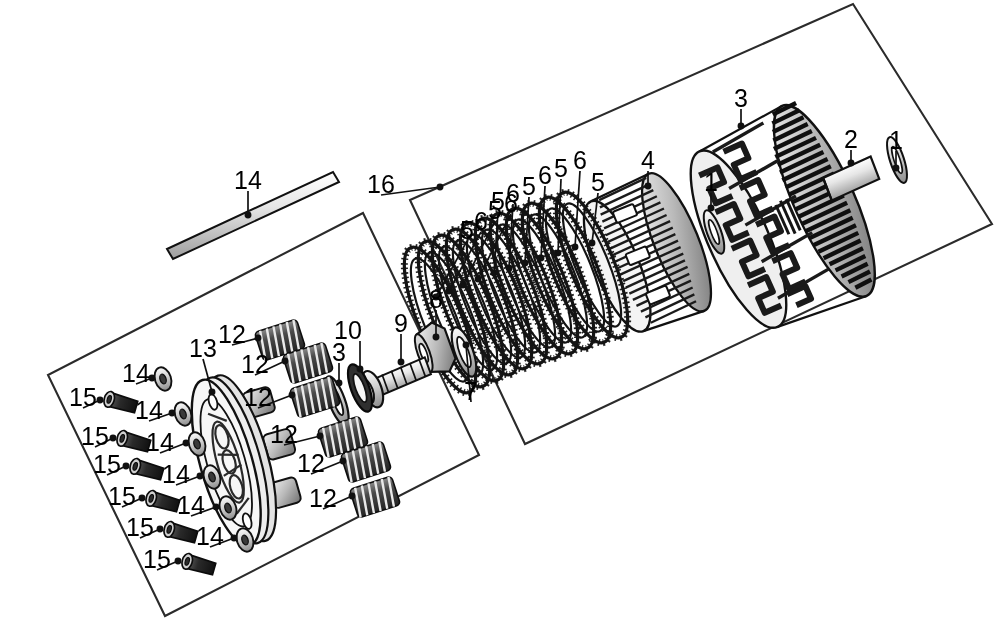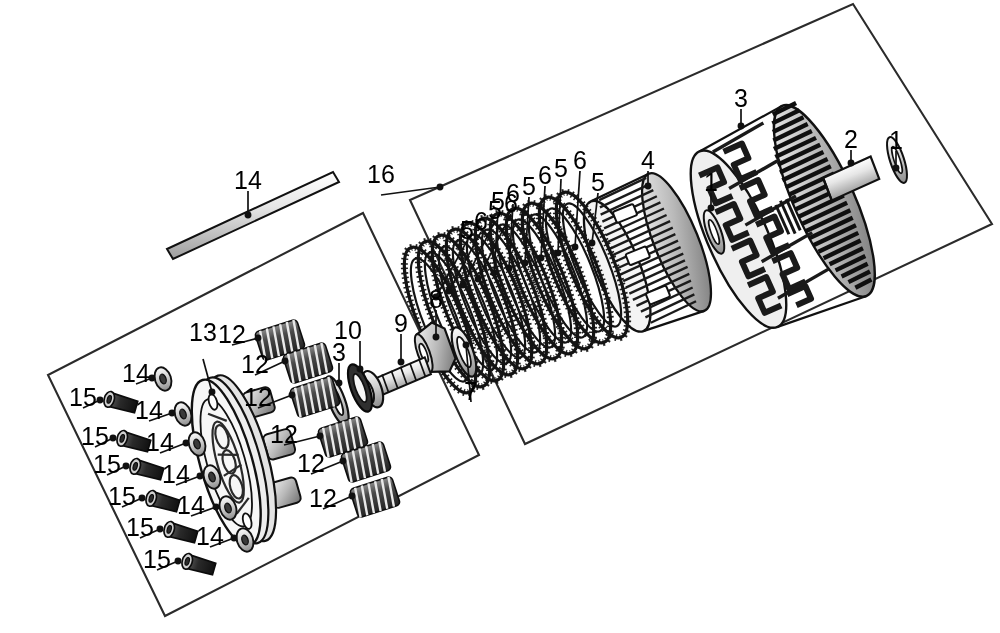--- a/index.html
+++ b/index.html
@@ -559,30 +559,30 @@
       <div class="lbl" style="left: 436px; top: 299px;">8</div>
       <div class="lbl" style="left: 401px; top: 323px;">9</div>
       <div class="lbl" style="left: 348px; top: 330px;">10</div>
       <div class="lbl" style="left: 339px; top: 352px;">3</div>
       <div class="lbl" style="left: 232px; top: 334px;">12</div>
       <div class="lbl" style="left: 255px; top: 364px;">12</div>
       <div class="lbl" style="left: 258px; top: 397px;">12</div>
       <div class="lbl" style="left: 284px; top: 434px;">12</div>
       <div class="lbl" style="left: 311px; top: 463px;">12</div>
       <div class="lbl" style="left: 323px; top: 498px;">12</div>
-      <div class="lbl" style="left: 203px; top: 332px; text-align: right;">13</div>
+      <div class="lbl" style="left: 203px; top: 348px; text-align: right;">13</div>
       <div class="lbl" style="left: 136px; top: 373px;">14</div>
       <div class="lbl" style="left: 149px; top: 410px;">14</div>
       <div class="lbl" style="left: 160px; top: 442px;">14</div>
       <div class="lbl" style="left: 176px; top: 474px;">14</div>
       <div class="lbl" style="left: 191px; top: 505px;">14</div>
       <div class="lbl" style="left: 210px; top: 536px;">14</div>
       <div class="lbl" style="left: 83px; top: 397px;">15</div>
       <div class="lbl" style="left: 95px; top: 436px;">15</div>
       <div class="lbl" style="left: 107px; top: 464px;">15</div>
       <div class="lbl" style="left: 122px; top: 496px;">15</div>
       <div class="lbl" style="left: 140px; top: 527px;">15</div>
       <div class="lbl" style="left: 157px; top: 559px;">15</div>
-      <div class="lbl" style="left: 381px; top: 174px; text-align: right;">16</div>
+      <div class="lbl" style="left: 381px; top: 184px; text-align: right;">16</div>
       <div class="lbl" style="left: 248px; top: 180px;">14</div>
     </div>
 
 </div>
 
 </body></html>

